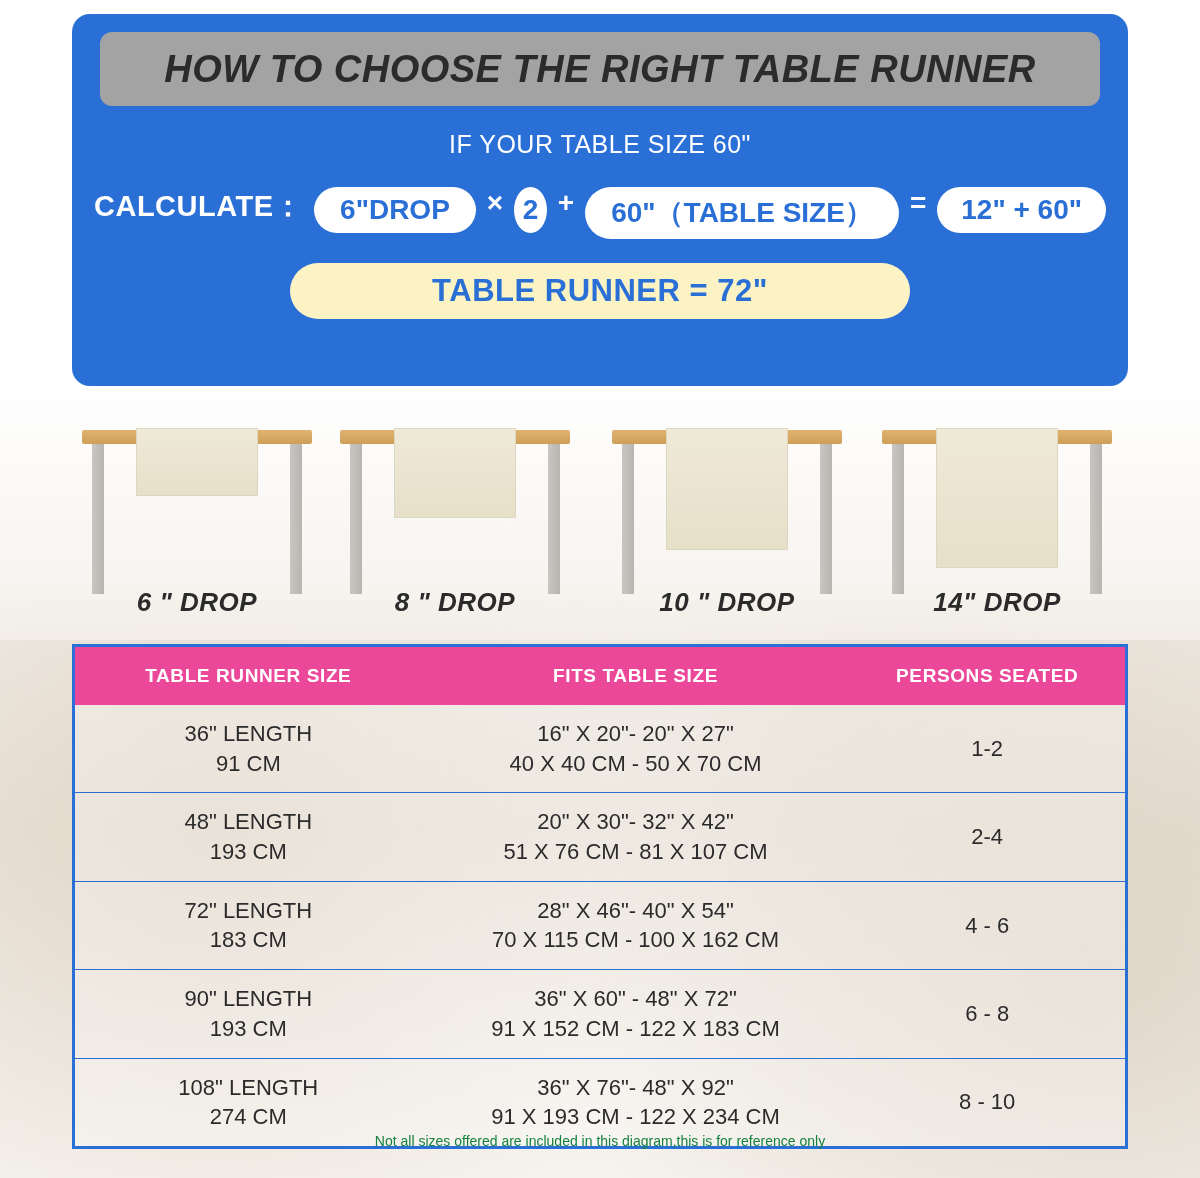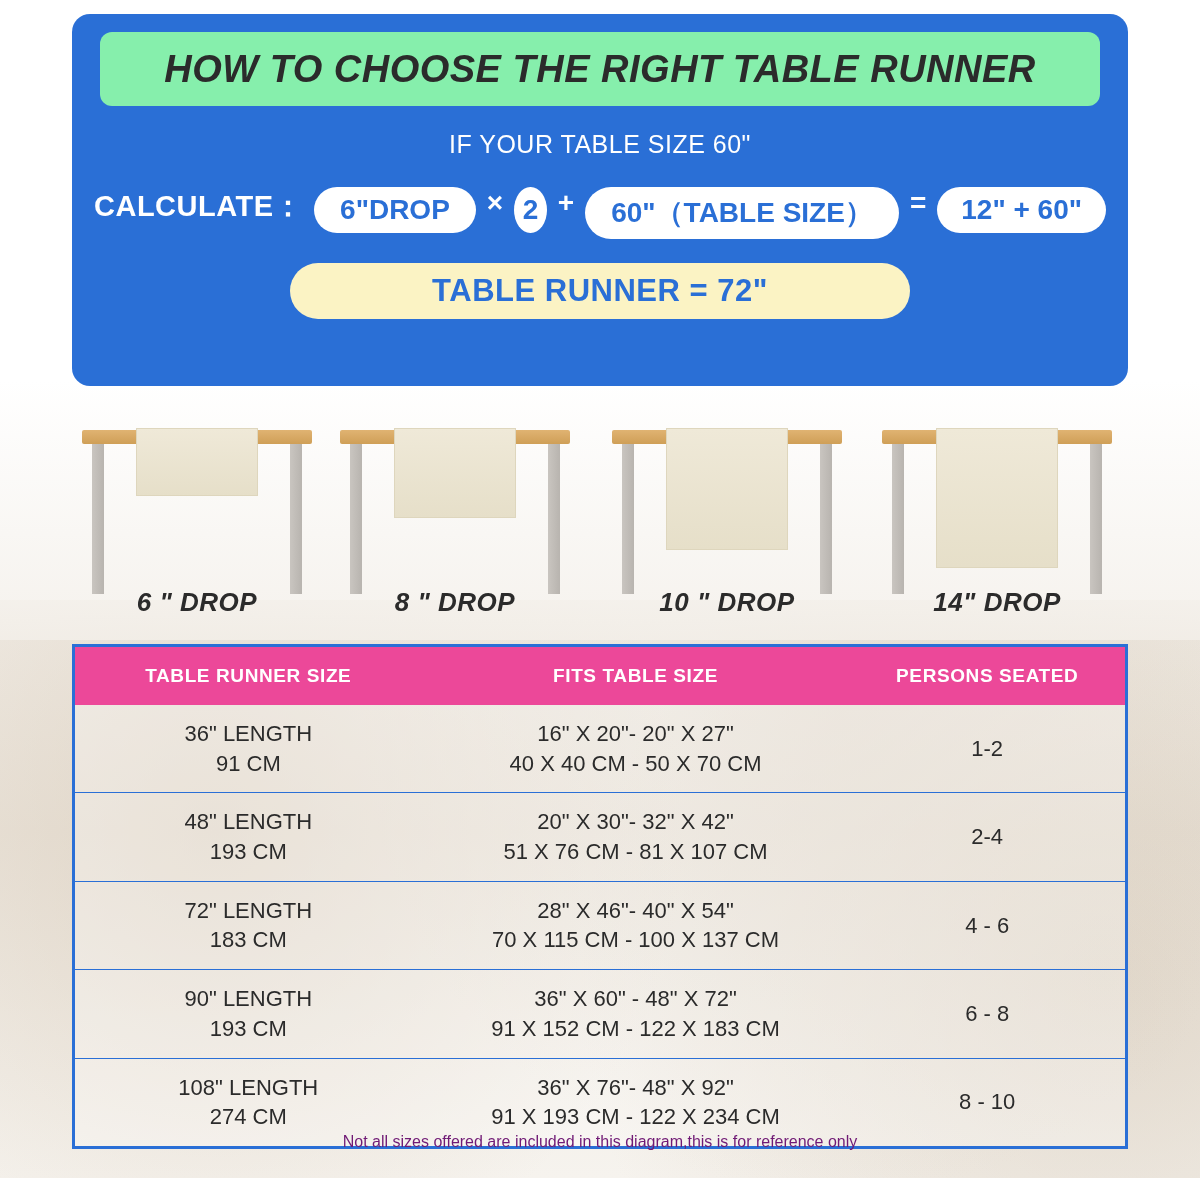--- a/index.html
+++ b/index.html
@@ -47,21 +47,21 @@
     left: 72px;
     top: 14px;
     width: 1056px;
     height: 372px;
     background: #2a6fd6;
     border-radius: 18px;
     box-sizing: border-box;
     padding: 18px 22px;
   }
   .title-pill {
-    background: #86efac;
+    background: #a3a3a3;
     border-radius: 12px;
     height: 74px;
     display: flex;
     align-items: center;
     justify-content: center;
     margin: 0 6px;
   }
   .title-pill span {
     font-size: 38px;
     font-weight: bold;
@@ -231,22 +231,22 @@
   .cell-line { display: block; }
   .cell-strong { font-weight: normal; }
   .persons { font-size: 22px; }
 
   .footnote {
     position: absolute;
     left: 72px;
     top: 1133px;
     width: 1056px;
     text-align: center;
-    font-size: 16px;
-    color: #701a75;
+    font-size: 14px;
+    color: #15803d;
   }
 </style>
 </head>
 <body>
 
 <div class="bg-wash"></div>
 <div class="bg-wash2"></div>
 
 <div class="sheet">
 
@@ -347,21 +347,21 @@
           <td class="persons">2-4</td>
         </tr>
 
         <tr>
           <td>
             <span class="cell-line">72" LENGTH</span>
             <span class="cell-line cell-strong">183 CM</span>
           </td>
           <td>
             <span class="cell-line">28" X 46"- 40" X 54"</span>
-            <span class="cell-line cell-strong">70 X 115 CM - 100 X 137 CM</span>
+            <span class="cell-line cell-strong">70 X 115 CM - 100 X 162 CM</span>
           </td>
           <td class="persons">4 - 6</td>
         </tr>
 
         <tr>
           <td>
             <span class="cell-line">90" LENGTH</span>
             <span class="cell-line cell-strong">193 CM</span>
           </td>
           <td>

